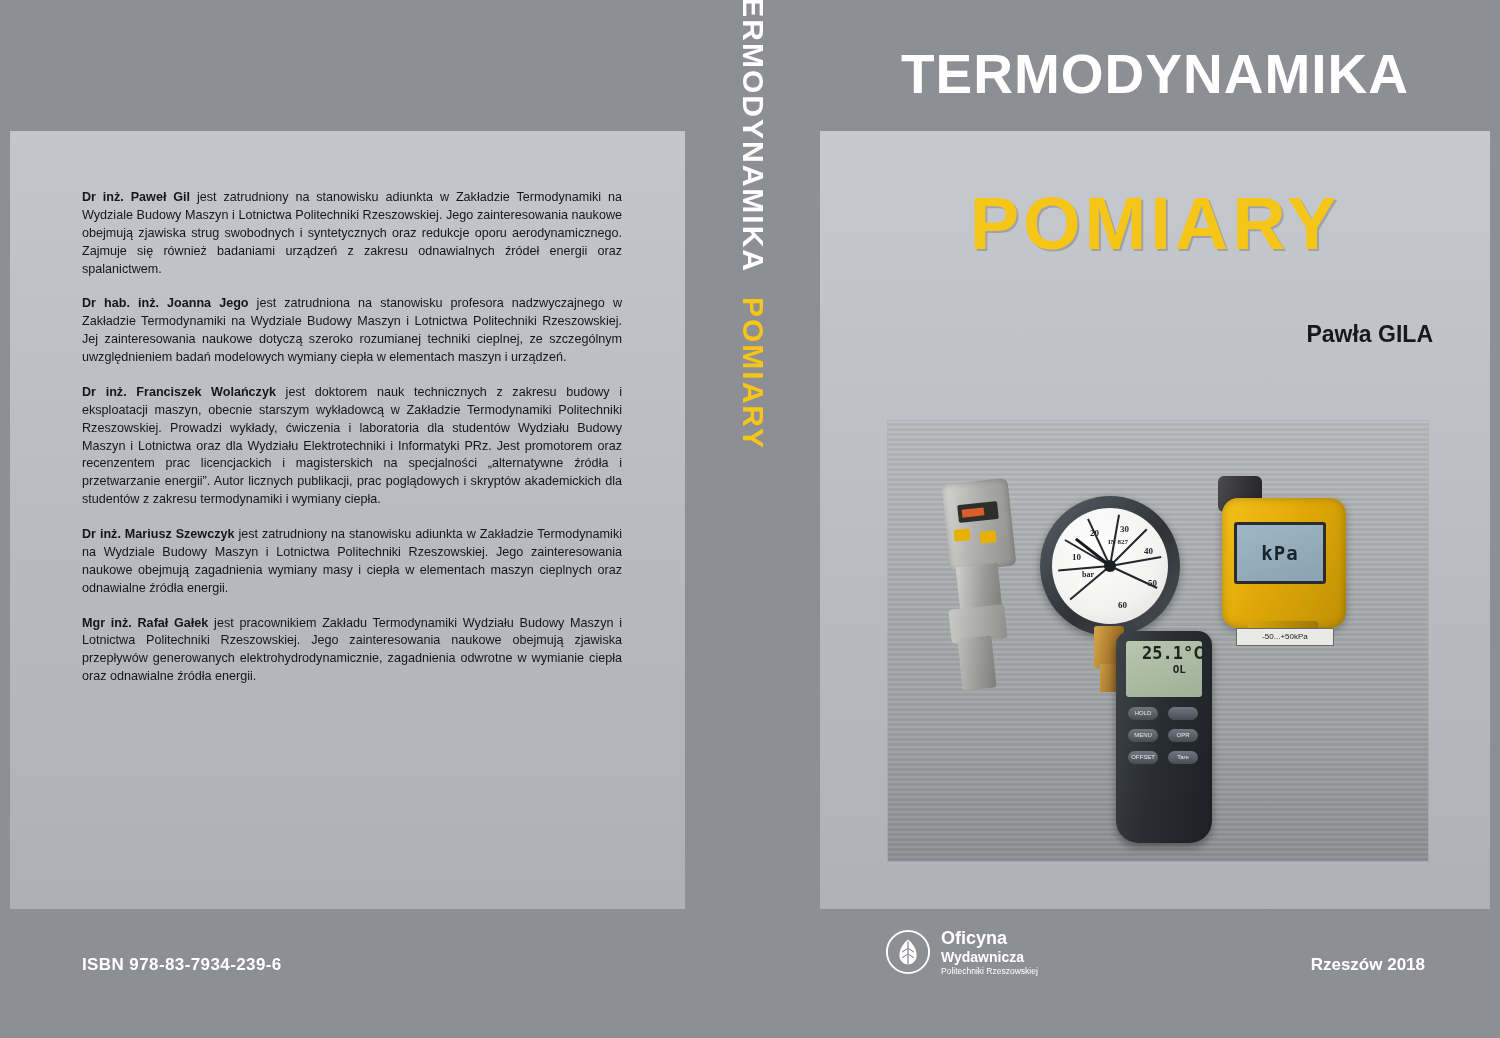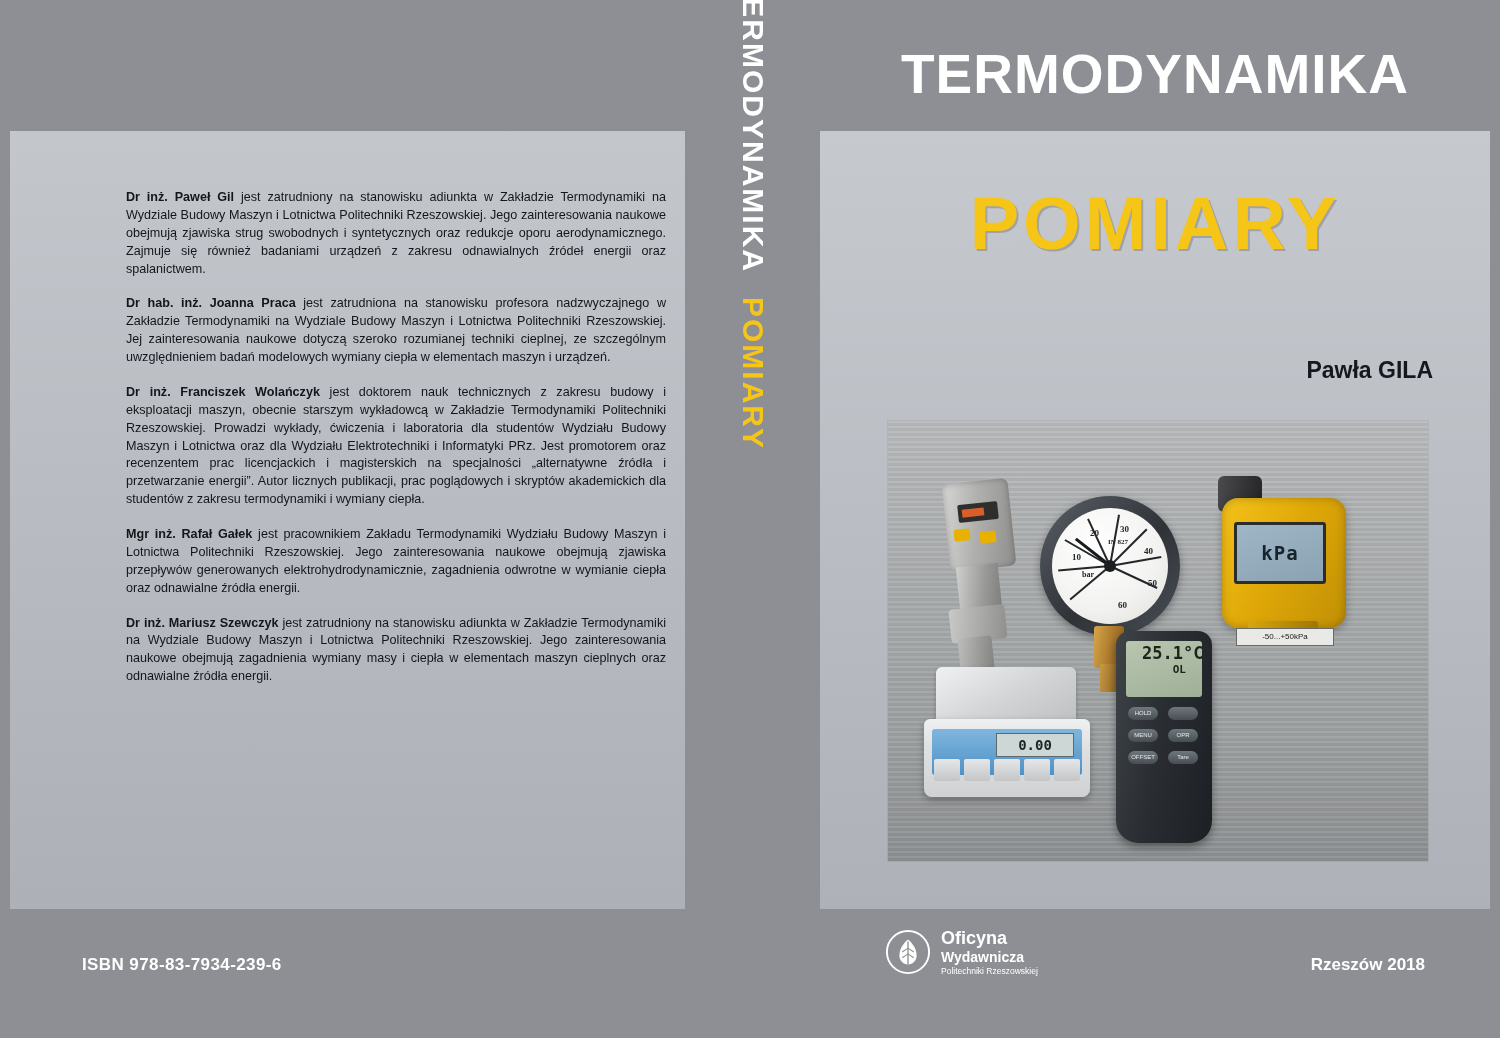--- a/index.html
+++ b/index.html
@@ -26,21 +26,20 @@
     top: 131px;
     width: 675px;
     height: 778px;
     background: linear-gradient(180deg, #c3c6cb 0%, #b9bcc2 45%, #adb1b7 100%);
   }
   .bio-block {
     position: absolute;
     left: 72px;
     top: 58px;
     width: 540px;
-    margin-left: 44px;
   }
   .bio-para {
     font-size: 12.6px;
     line-height: 1.42;
     color: #14161a;
     margin: 0 0 17px 0;
     text-align: justify;
   }
   .bio-para:last-child { margin-bottom: 0; }
   .bio-name {
@@ -133,21 +132,20 @@
     position: absolute;
     left: 0;
     top: 190px;
     width: 670px;
     text-align: right;
     padding-right: 57px;
     box-sizing: border-box;
     color: #16181c;
     font-size: 23px;
     font-weight: bold;
-    margin-top: 36px;
   }
   
   .photo {
     position: absolute;
     left: 68px;
     top: 290px;
     width: 540px;
     height: 440px;
     background:
       repeating-linear-gradient(180deg,
@@ -562,30 +560,30 @@
 <body>
 
 <div class="cover">
 
   <div class="back-cover">
     <div class="bio-block">
       <p class="bio-para">
         <span class="bio-name">Dr inż. Paweł Gil</span><span> jest zatrudniony na stanowisku adiunkta w Zakładzie Termodynamiki na Wydziale Budowy Maszyn i Lotnictwa Politechniki Rzeszowskiej. Jego zainteresowania naukowe obejmują zjawiska strug swobodnych i syntetycznych oraz redukcje oporu aerodynamicznego. Zajmuje się również badaniami urządzeń z zakresu odnawialnych źródeł energii oraz spalanictwem.</span>
       </p>
       <p class="bio-para">
-        <span class="bio-name">Dr hab. inż. Joanna Praca</span><span> jest zatrudniona na stanowisku profesora nadzwyczajnego w Zakładzie Termodynamiki na Wydziale Budowy Maszyn i Lotnictwa Politechniki Rzeszowskiej. Jej zainteresowania naukowe dotyczą szeroko rozumianej techniki cieplnej, ze szczególnym uwzględnieniem badań modelowych wymiany ciepła w elementach maszyn i urządzeń.</span>
+        <span class="bio-name">Dr hab. inż. Joanna Jego</span><span> jest zatrudniona na stanowisku profesora nadzwyczajnego w Zakładzie Termodynamiki na Wydziale Budowy Maszyn i Lotnictwa Politechniki Rzeszowskiej. Jej zainteresowania naukowe dotyczą szeroko rozumianej techniki cieplnej, ze szczególnym uwzględnieniem badań modelowych wymiany ciepła w elementach maszyn i urządzeń.</span>
       </p>
       <p class="bio-para">
         <span class="bio-name">Dr inż. Franciszek Wolańczyk</span><span> jest doktorem nauk technicznych z zakresu budowy i eksploatacji maszyn, obecnie starszym wykładowcą w Zakładzie Termodynamiki Politechniki Rzeszowskiej. Prowadzi wykłady, ćwiczenia i laboratoria dla studentów Wydziału Budowy Maszyn i Lotnictwa oraz dla Wydziału Elektrotechniki i Informatyki PRz. Jest promotorem oraz recenzentem prac licencjackich i magisterskich na specjalności „alternatywne źródła i przetwarzanie energii”. Autor licznych publikacji, prac poglądowych i skryptów akademickich dla studentów z zakresu termodynamiki i wymiany ciepła.</span>
       </p>
       <p class="bio-para">
-        <span class="bio-name">Mgr inż. Rafał Gałek</span><span> jest pracownikiem Zakładu Termodynamiki Wydziału Budowy Maszyn i Lotnictwa Politechniki Rzeszowskiej. Jego zainteresowania naukowe obejmują zjawiska przepływów generowanych elektrohydrodynamicznie, zagadnienia odwrotne w wymianie ciepła oraz odnawialne źródła energii.</span>
+        <span class="bio-name">Dr inż. Mariusz Szewczyk</span><span> jest zatrudniony na stanowisku adiunkta w Zakładzie Termodynamiki na Wydziale Budowy Maszyn i Lotnictwa Politechniki Rzeszowskiej. Jego zainteresowania naukowe obejmują zagadnienia wymiany masy i ciepła w elementach maszyn cieplnych oraz odnawialne źródła energii.</span>
       </p>
       <p class="bio-para">
-        <span class="bio-name">Dr inż. Mariusz Szewczyk</span><span> jest zatrudniony na stanowisku adiunkta w Zakładzie Termodynamiki na Wydziale Budowy Maszyn i Lotnictwa Politechniki Rzeszowskiej. Jego zainteresowania naukowe obejmują zagadnienia wymiany masy i ciepła w elementach maszyn cieplnych oraz odnawialne źródła energii.</span>
+        <span class="bio-name">Mgr inż. Rafał Gałek</span><span> jest pracownikiem Zakładu Termodynamiki Wydziału Budowy Maszyn i Lotnictwa Politechniki Rzeszowskiej. Jego zainteresowania naukowe obejmują zjawiska przepływów generowanych elektrohydrodynamicznie, zagadnienia odwrotne w wymianie ciepła oraz odnawialne źródła energii.</span>
       </p>
     </div>
   </div>
 
   <div class="spine">
     <div class="spine-inner">
       <div class="spine-rot">
         <span class="spine-title">TERMODYNAMIKA</span><span class="spine-sub">POMIARY</span>
       </div>
     </div>
@@ -637,33 +635,20 @@
       </div>
 
       <div class="dev-yellow">
         <div class="cap"></div>
         <div class="shell"></div>
         <div class="base"></div>
         <div class="lcd">kPa</div>
         <div class="label">-50...+50kPa</div>
       </div>
 
-      <div class="dev-scale">
-        <div class="plate"></div>
-        <div class="case"></div>
-        <div class="panel"></div>
-        <div class="disp">0.00</div>
-        <div class="keys">
-          <span></span>
-          <span></span>
-          <span></span>
-          <span></span>
-          <span></span>
-        </div>
-      </div>
 
       <div class="dev-handheld">
         <div class="shell"></div>
         <div class="lcd">
           <span>25.1</span><span>°C</span>
           <span class="small">OL</span>
         </div>
         <div class="btn" style="left:12px;top:76px">HOLD</div>
         <div class="btn" style="left:52px;top:76px"></div>
         <div class="btn" style="left:12px;top:98px">MENU</div>

